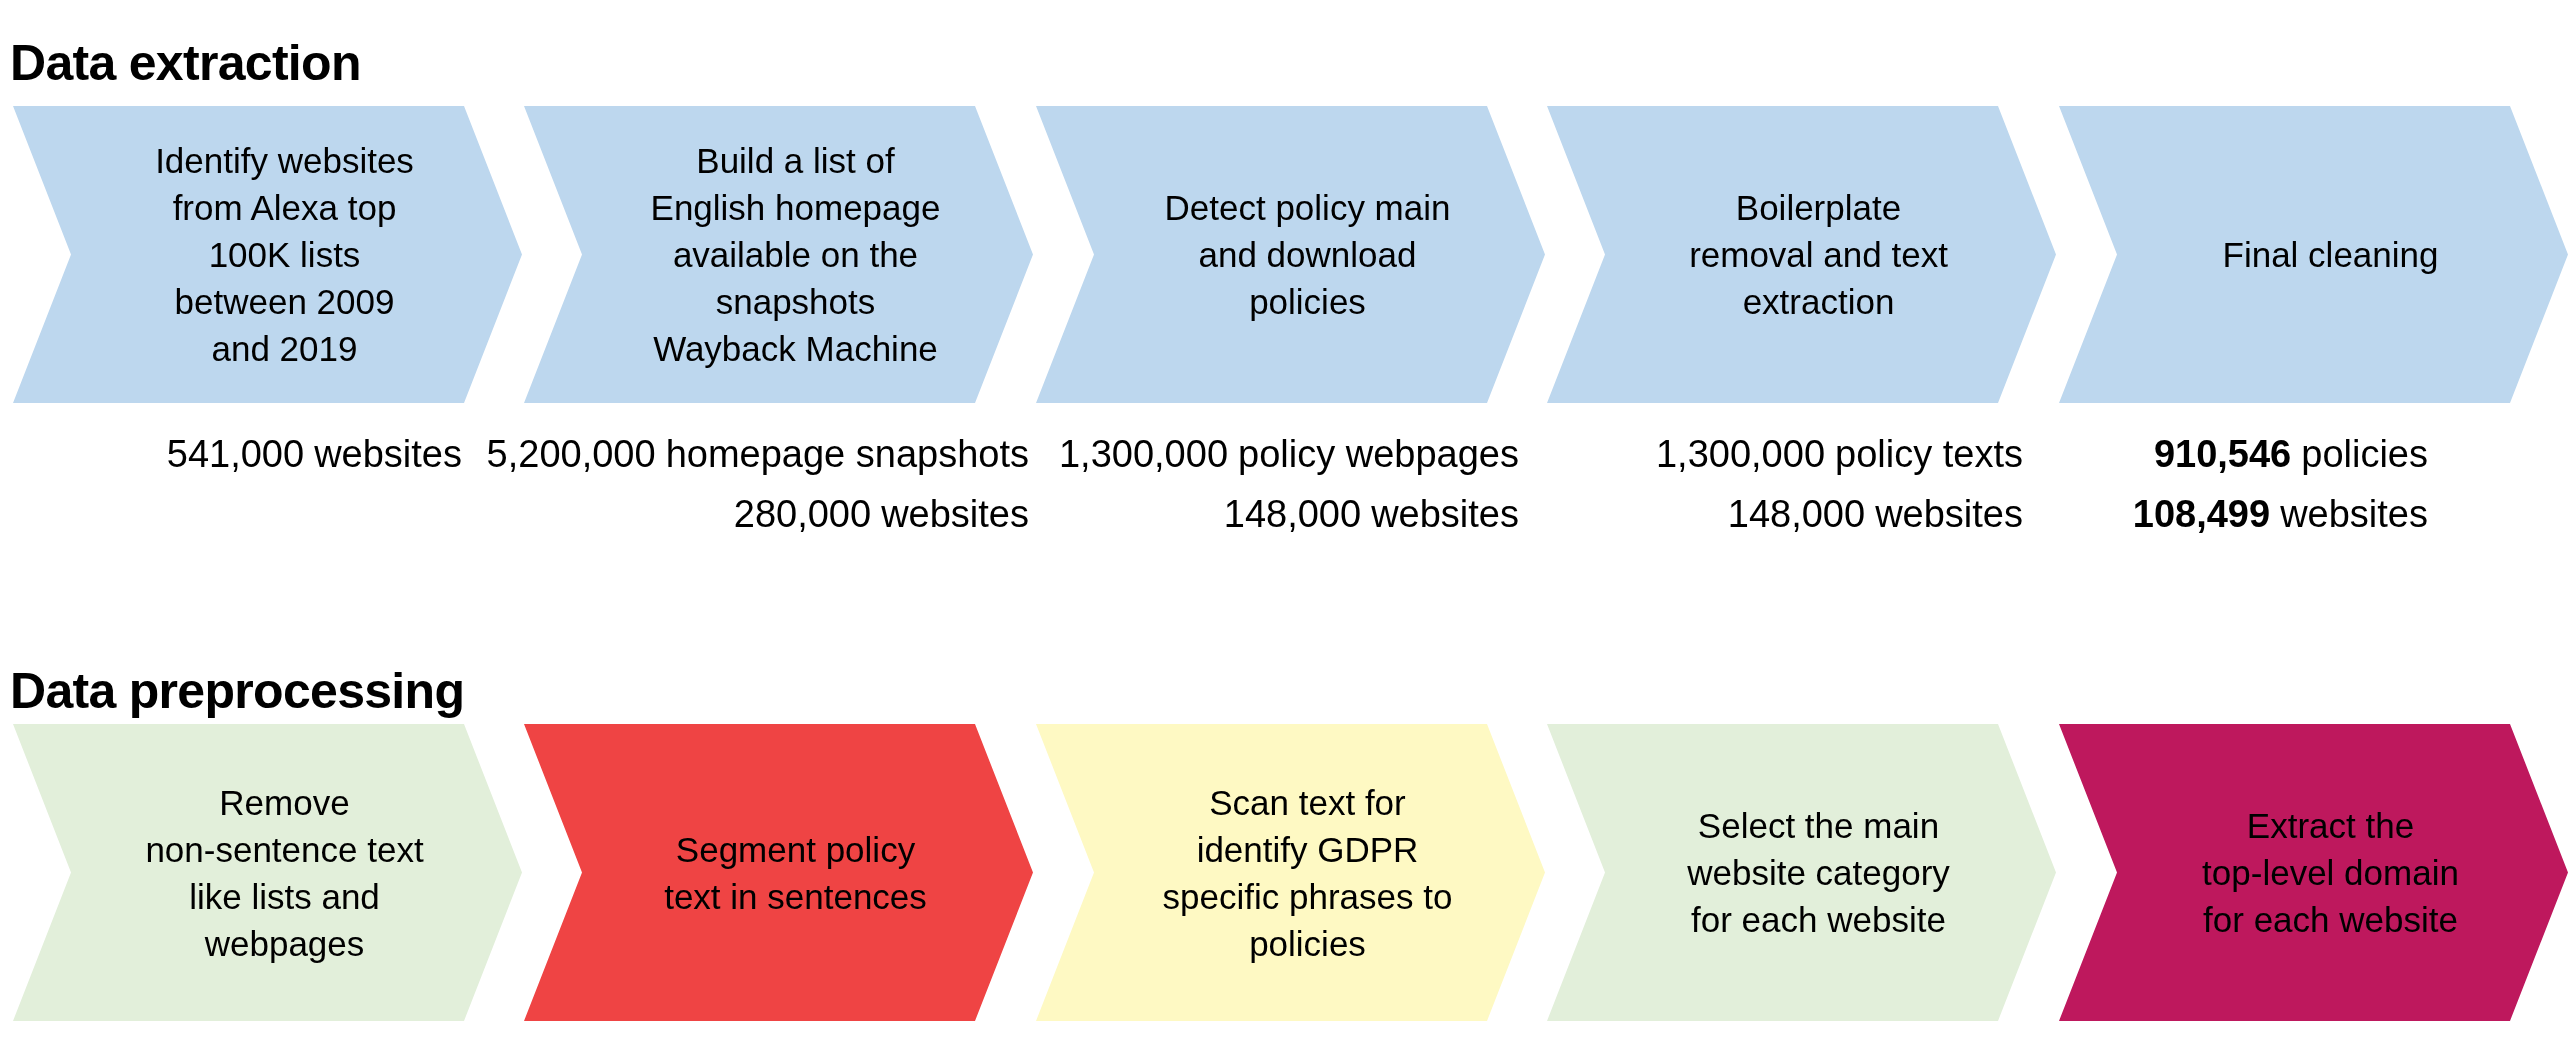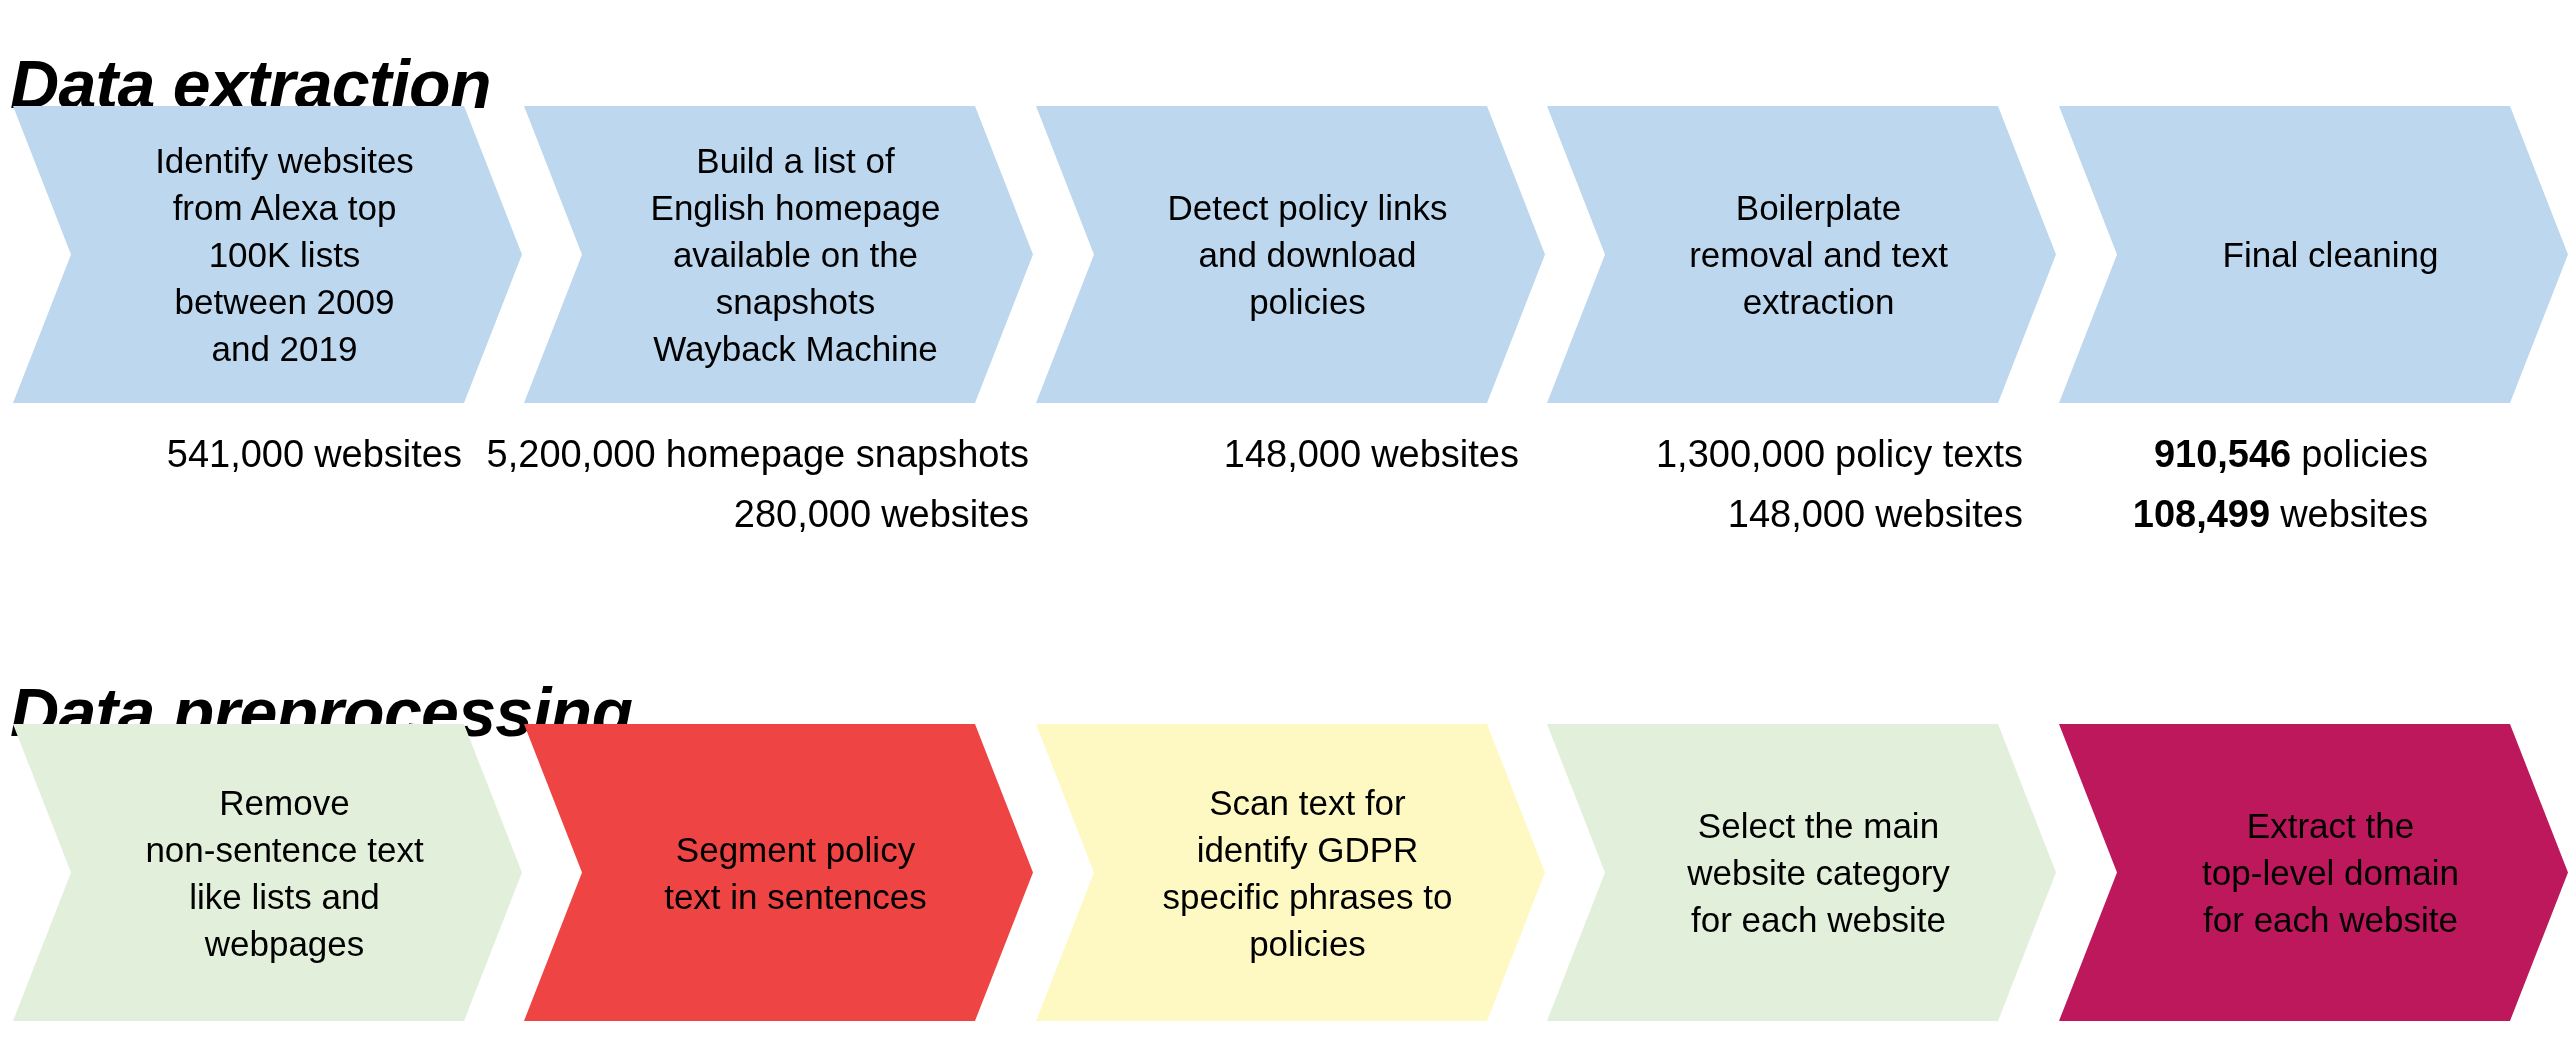--- a/index.html
+++ b/index.html
@@ -3,23 +3,22 @@
 <meta charset="utf-8">
 <style>
   html,body{margin:0;padding:0}
   body{
     width:2576px;height:1049px;position:relative;overflow:hidden;
     background:#ffffff;color:#000;
     font-family:"Liberation Sans", sans-serif;
   }
   .heading{
     position:absolute;left:10px;
-    font-size:68px;font-weight:700;line-height:1;letter-spacing:-0.7px;
+    font-size:50px;font-weight:700;line-height:1;letter-spacing:-0.7px;
     white-space:nowrap;
-    font-style:italic;
   }
   #h-extraction{top:4.3px}
   #h-preprocessing{top:632px}
 
   .chevron{
     position:absolute;width:509px;height:297px;
     clip-path:polygon(0 0, 451px 0, 100% 50%, 451px 100%, 0 100%, 58px 50%);
     display:flex;align-items:center;justify-content:center;
   }
   .row-extraction .chevron{top:106px}
@@ -67,21 +66,21 @@
       <div class="step-text">
         <div class="line">Build a list of</div>
         <div class="line">English homepage</div>
         <div class="line">available on the</div>
         <div class="line">snapshots</div>
         <div class="line">Wayback Machine</div>
       </div>
     </div>
     <div class="chevron pos2" style="background-color: rgb(189, 215, 238);">
       <div class="step-text">
-        <div class="line">Detect policy links</div>
+        <div class="line">Detect policy main</div>
         <div class="line">and download</div>
         <div class="line">policies</div>
       </div>
     </div>
     <div class="chevron pos3" style="background-color: rgb(189, 215, 238);">
       <div class="step-text">
         <div class="line">Boilerplate</div>
         <div class="line">removal and text</div>
         <div class="line">extraction</div>
       </div>
@@ -101,20 +100,23 @@
     </div>
     <div class="count-col cc1">
       <div class="count-line">
         <span class="count-num">5,200,000</span><span class="count-label">homepage snapshots</span>
       </div>
       <div class="count-line">
         <span class="count-num">280,000</span><span class="count-label">websites</span>
       </div>
     </div>
     <div class="count-col cc2">
+      <div class="count-line">
+        <span class="count-num">1,300,000</span><span class="count-label">policy webpages</span>
+      </div>
       <div class="count-line">
         <span class="count-num">148,000</span><span class="count-label">websites</span>
       </div>
     </div>
     <div class="count-col cc3">
       <div class="count-line">
         <span class="count-num">1,300,000</span><span class="count-label">policy texts</span>
       </div>
       <div class="count-line">
         <span class="count-num">148,000</span><span class="count-label">websites</span>

